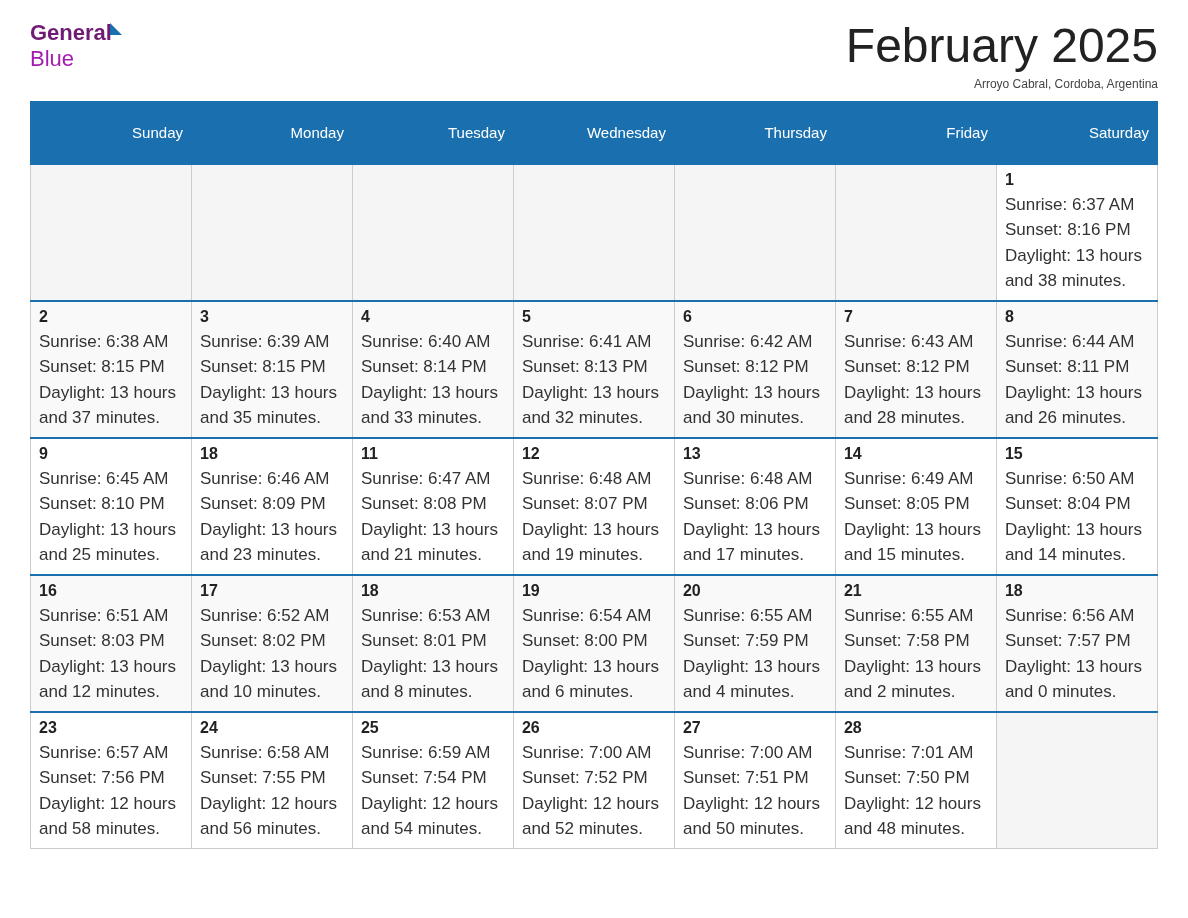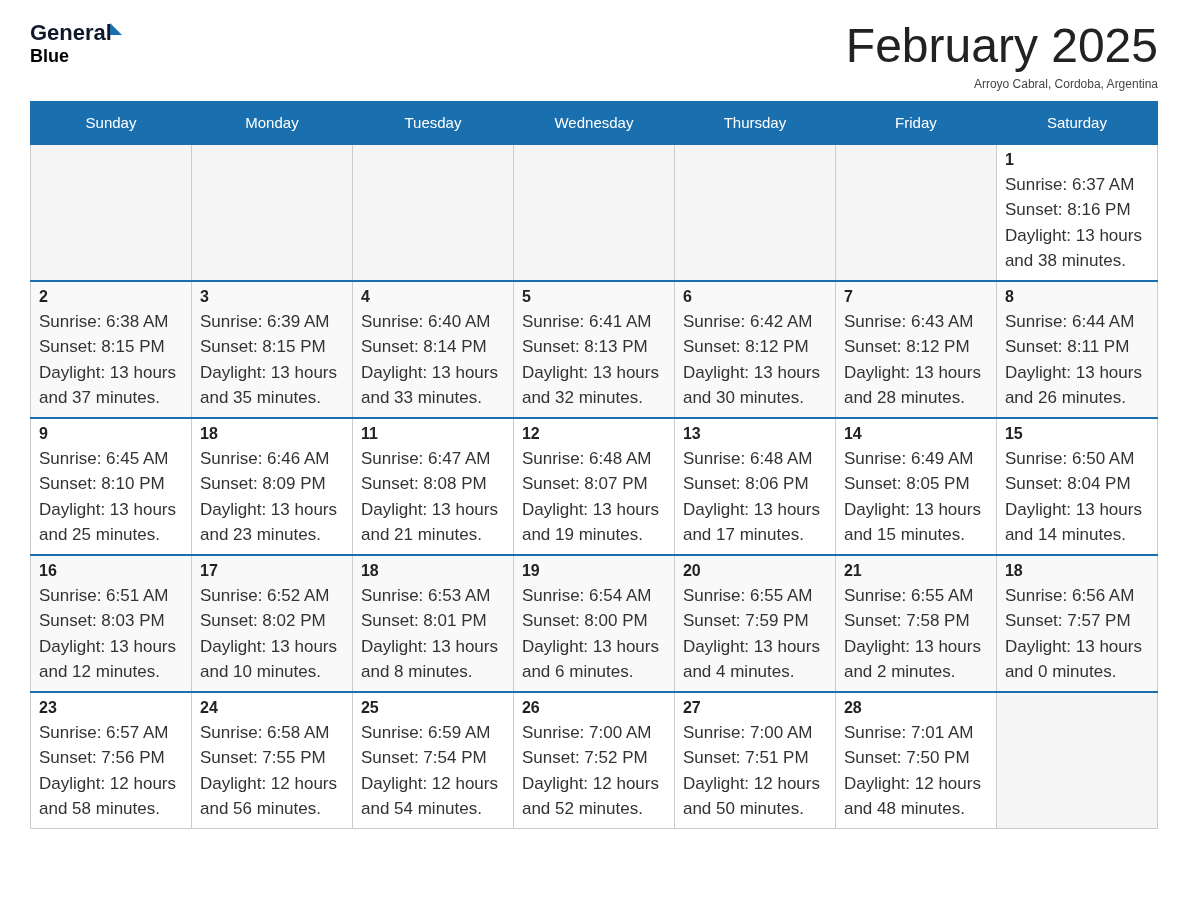--- a/index.html
+++ b/index.html
@@ -12,26 +12,26 @@
     }
     .header {
       display: flex;
       justify-content: space-between;
       align-items: flex-start;
       margin-bottom: 10px;
     }
     .logo-text-general {
       font-size: 22px;
       font-weight: bold;
-      color: #0f172a;
+      color: #701a75;
     }
     .logo-text-blue {
-      font-size: 18px;
-      font-weight: bold;
-      color: #000000;
+      font-size: 22px;
+      font-weight: normal;
+      color: #a21caf;
     }
     .logo-triangle {
       width: 0;
       height: 0;
       border-left: 12px solid #1a6faf;
       border-top: 12px solid transparent;
       border-bottom: 0px solid transparent;
       margin-left: -2px;
       margin-top: -8px;
     }
@@ -58,24 +58,24 @@
       margin-top: 4px;
     }
     .calendar-table {
       width: 100%;
       border-collapse: collapse;
       margin-top: 8px;
     }
     .calendar-table th {
       background-color: #1a6faf;
       color: #fff;
-      padding: 12px 8px;
+      padding: 22px 8px;
       font-size: 15px;
       font-weight: normal;
-      text-align: center;
+      text-align: right;
       border: 1px solid #1a6faf;
     }
     .calendar-table td {
       vertical-align: top;
       padding: 6px 8px;
       border: 1px solid #ccc;
       width: 14.285%;
       height: 110px;
       background: #fff;
     }

